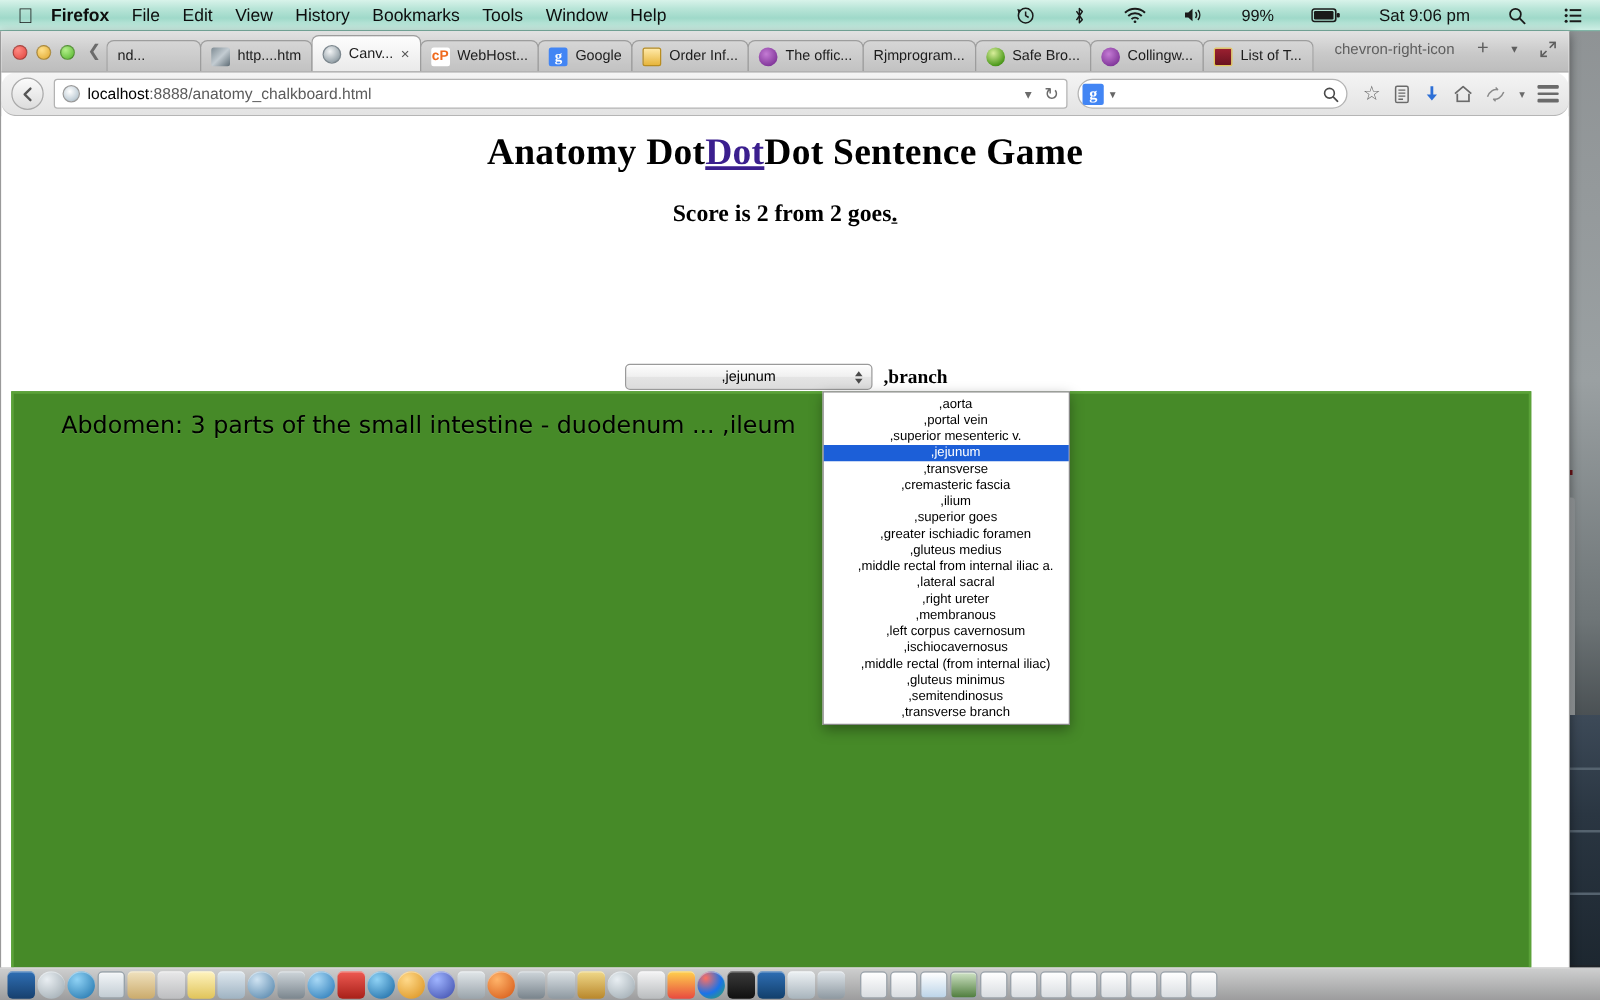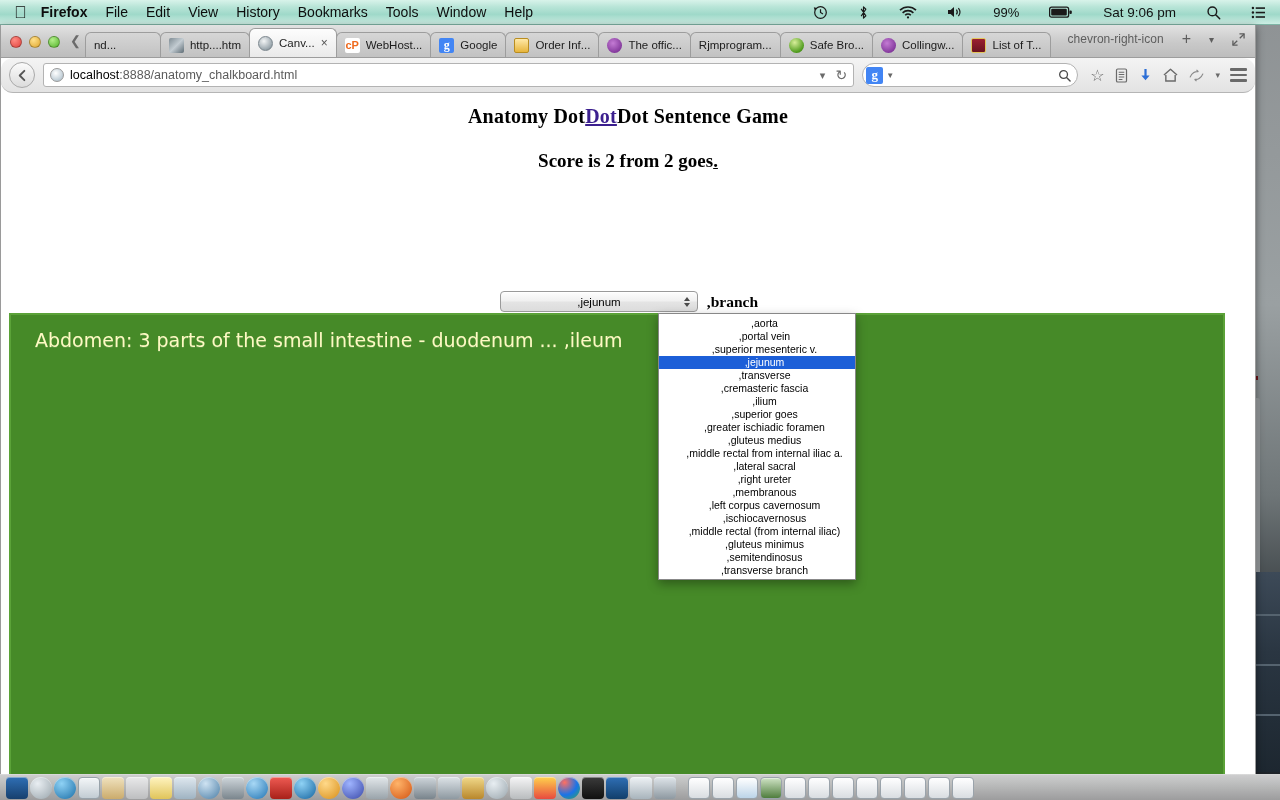--- a/index.html
+++ b/index.html
@@ -159,21 +159,21 @@
   .navicons { display: flex; align-items: center; gap: 11px; margin-left: 12px; color: #6a6a6a; font-size: 14px; }
   .hamburger { display: flex; flex-direction: column; gap: 3px; margin-left: 10px; }
   .hamburger i { display: block; width: 17px; height: 2.5px; background: #6a6a6a; border-radius: 1px; }
 
   
   .page { position: relative; width: 100%; height: 682px; background: #fff; overflow: hidden; }
 
   h1.title {
     text-align: center; margin-top: 12px;
     font-family: "Liberation Serif", serif;
-    font-size: 20px; font-weight: bold; color: #000; letter-spacing: 0.2px;
+    font-size: 30px; font-weight: bold; color: #000; letter-spacing: 0.2px;
   }
   h1.title a { color: #3b1f8e; text-decoration: underline; }
   h2.score {
     text-align: center; margin-top: 22px;
     font-family: "Liberation Serif", serif;
     font-size: 19px; font-weight: bold; color: #000;
   }
   h2.score a { color: #000; text-decoration: underline; }
 
   .sentence-row {
@@ -211,23 +211,23 @@
 
   
   .chalkboard {
     position: absolute; left: 8px; top: 220px;
     width: 1216px; height: 550px;
     background: #468A28;
     border: 2px solid #5ba238;
     overflow: hidden;
   }
   .chalk-text {
-    position: absolute; left: 24px; top: 14px;
+    position: absolute; left: 38px; top: 14px;
     font-family: "DejaVu Sans", sans-serif;
-    font-size: 19px; color: #fef9c3; white-space: nowrap;
+    font-size: 19px; color: #000000; white-space: nowrap;
     text-shadow: 0 1px 0 rgba(255,255,255,0.12);
   }
 
   
   .droplist {
     position: absolute; left: 657px; top: 220px;
     width: 198px;
     background: #fff; border: 1px solid #888;
     box-shadow: 0 4px 10px rgba(0,0,0,0.35);
     z-index: 40;

